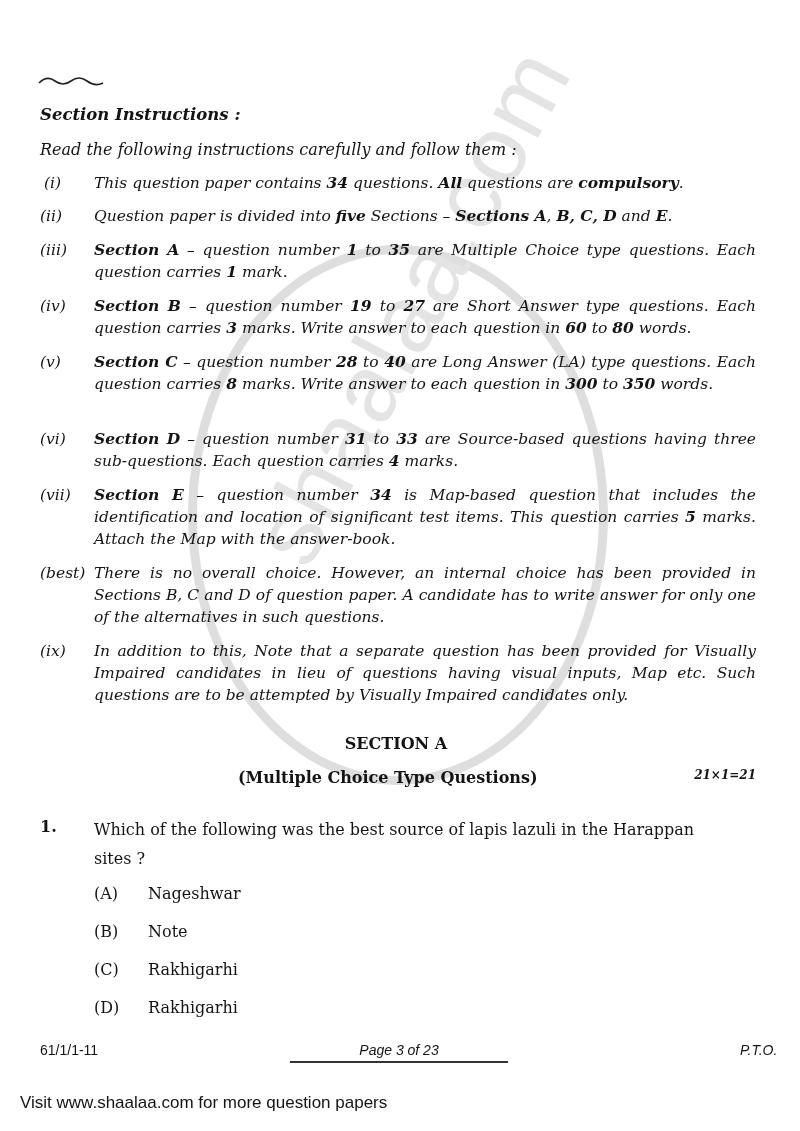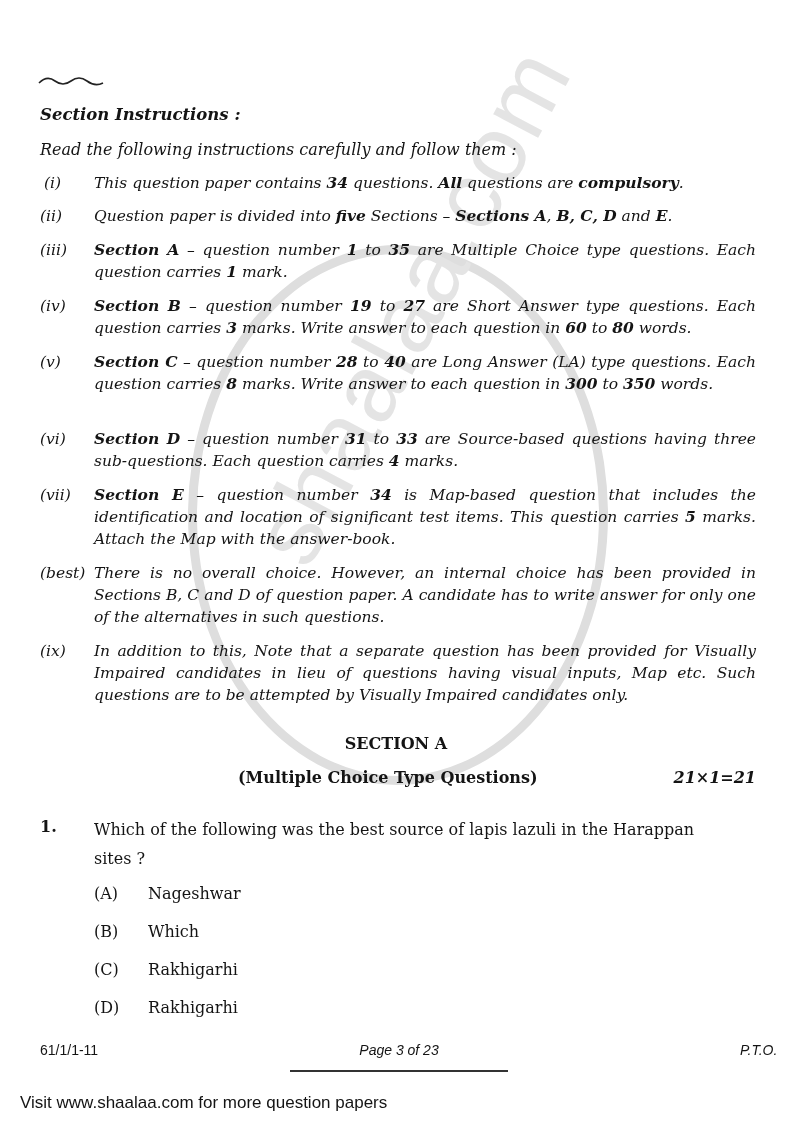--- a/index.html
+++ b/index.html
@@ -12,29 +12,29 @@
   .gi-title { position: absolute; left: 40px; top: 105px; font-style: italic; font-weight: bold; font-size: 16.5px; }
   .gi-intro { position: absolute; left: 40px; top: 140px; font-style: italic; font-size: 16px; }
   .instr { position: absolute; left: 0; width: 800px; font-style: italic; font-size: 15.5px; line-height: 22px; }
   .instr .num { position: absolute; left: 40px; top: 0; width: 50px; }
   .instr .num.i1 { left: 44px; }
   .instr .txt { position: absolute; left: 94px; width: 662px; text-align: justify; }
   .instr b { font-weight: bold; }
   .section-title { position: absolute; left: 0; width: 800px; top: 734px; text-align: center; font-weight: bold; font-size: 16px; }
   .section-title span { position: relative; left: -4px; }
   .section-sub { position: absolute; left: 238px; top: 768px; font-weight: bold; font-size: 16px; }
-  .section-marks { position: absolute; right: 44px; top: 768px; font-style: italic; font-weight: bold; font-size: 16px; }
+  .section-marks { position: absolute; right: 44px; top: 768px; font-style: italic; font-weight: bold; font-size: 12px; }
   .q-num { position: absolute; left: 40px; top: 817px; font-weight: bold; font-size: 16px; }
   .q-text { position: absolute; left: 94px; top: 815px; width: 640px; font-size: 16px; line-height: 29px; }
   .opt { position: absolute; left: 94px; font-size: 16px; }
   .opt .lbl { position: absolute; left: 0; width: 50px; }
   .opt .val { position: absolute; left: 54px; white-space: nowrap; }
   .footer { position: absolute; left: 0; top: 1042px; width: 800px; font-family: "Liberation Sans", sans-serif; font-size: 14px; }
   .footer .code { position: absolute; left: 40px; }
-  .footer .pageno { position: absolute; left: 290px; width: 218px; text-align: center; font-style: italic; border-bottom: 2px solid #333; padding-bottom: 12px; }
+  .footer .pageno { position: absolute; left: 290px; width: 218px; text-align: center; font-style: italic; border-bottom: 2px solid #333; padding-bottom: 3px; }
   .footer .pto { position: absolute; left: 740px; font-style: italic; }
   .visit { position: absolute; left: 20px; top: 1093px; font-family: "Liberation Sans", sans-serif; font-size: 17px; }
 </style>
 </head>
 <body>
 
 <div class="page">
 
   <div class="watermark"></div>
   <div class="wm-text">shaalaa.com</div>
@@ -93,21 +93,21 @@
 
     <div class="q-num">1.</div>
     <div class="q-text">Which of the following was the best source of lapis lazuli in the Harappan sites ?</div>
 
     <div class="opt" style="top:884px;">
       <span class="lbl">(A)</span>
       <span class="val">Nageshwar</span>
     </div>
     <div class="opt" style="top:922px;">
       <span class="lbl">(B)</span>
-      <span class="val">Which</span>
+      <span class="val">Note</span>
     </div>
     <div class="opt" style="top:960px;">
       <span class="lbl">(C)</span>
       <span class="val">Rakhigarhi</span>
     </div>
     <div class="opt" style="top:998px;">
       <span class="lbl">(D)</span>
       <span class="val">Rakhigarhi</span>
     </div>
 

